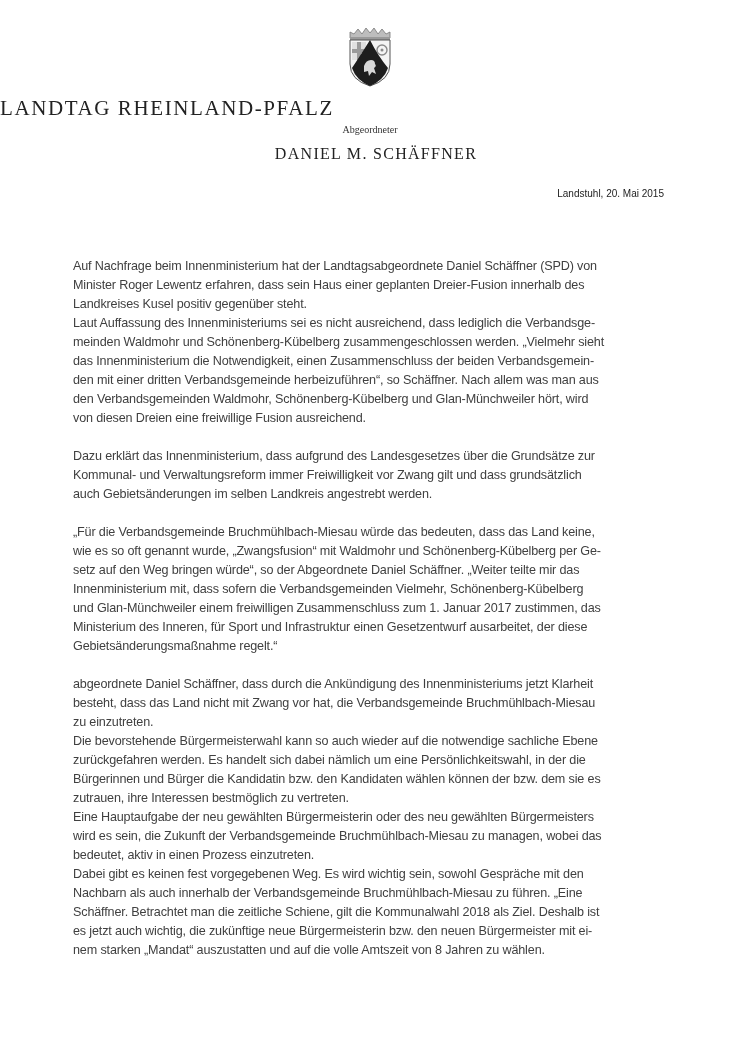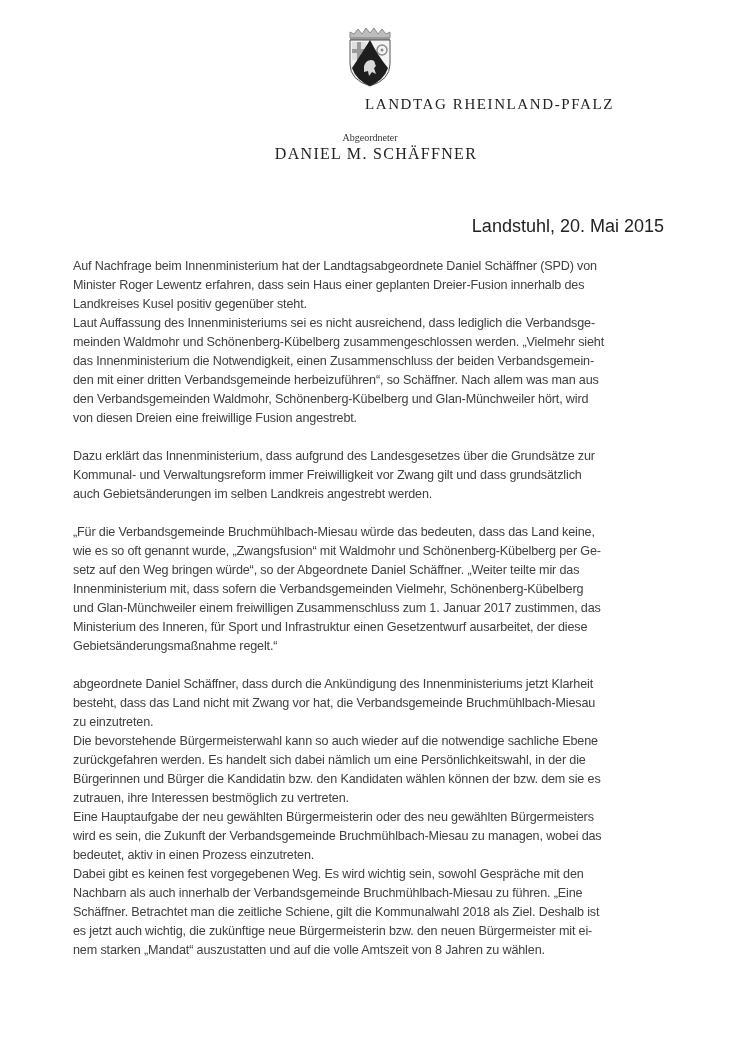--- a/index.html
+++ b/index.html
@@ -1,25 +1,25 @@
 <!DOCTYPE html>
 <html><head>
 <meta charset="utf-8">
 <style>
   html, body { margin: 0; padding: 0; background: #ffffff; }
   body { width: 740px; height: 1047px; position: relative; overflow: hidden; color: #1a1a1a; }
   .crest { position: absolute; left: 346px; top: 26px; width: 48px; height: 62px; }
-  .title { position: absolute; left: 0; width: 614px; top: 96px; text-align: right;
-           font-family: "Liberation Serif", "DejaVu Serif", serif; font-size: 15px; letter-spacing: 1.6px; color: #222; }
-  .role { position: absolute; left: 0; width: 740px; top: 132px; text-align: center;
+  .title { position: absolute; left: 0; width: 614px; top: 96px; text-align: left;
+           font-family: "Liberation Serif", "DejaVu Serif", serif; font-size: 21px; letter-spacing: 1.6px; color: #222; }
+  .role { position: absolute; left: 0; width: 740px; top: 124px; text-align: center;
           font-family: "Liberation Serif", serif; font-size: 10px; color: #333; }
   .name { position: absolute; left: 6px; width: 740px; top: 145px; text-align: center;
           font-family: "Liberation Serif", serif; font-size: 16px; letter-spacing: 1.3px; color: #222; }
   .date { position: absolute; right: 76px; top: 188px; font-family: "Liberation Sans", sans-serif;
-          font-size: 18px; color: #222; margin-top: 28px; }
+          font-size: 10px; color: #222; }
   .body { position: absolute; left: 73px; top: 257px; width: 600px;
           font-family: "Liberation Sans", "DejaVu Sans", sans-serif; font-size: 12.6px; line-height: 19px;
           color: #404040; letter-spacing: -0.15px; }
   .line { white-space: nowrap; height: 19px; }
   .gap { height: 19px; }
 </style>
 </head>
 <body>
 
 <svg class="crest" viewBox="0 0 48 62" xmlns="http://www.w3.org/2000/svg">
@@ -50,21 +50,21 @@
 <div class="body" id="body">
     <div>
       <div class="line">Auf Nachfrage beim Innenministerium hat der Landtagsabgeordnete Daniel Schäffner (SPD) von</div>
       <div class="line">Minister Roger Lewentz erfahren, dass sein Haus einer geplanten Dreier-Fusion innerhalb des</div>
       <div class="line">Landkreises Kusel positiv gegenüber steht.</div>
       <div class="line">Laut Auffassung des Innenministeriums sei es nicht ausreichend, dass lediglich die Verbandsge-</div>
       <div class="line">meinden Waldmohr und Schönenberg-Kübelberg zusammengeschlossen werden. „Vielmehr sieht</div>
       <div class="line">das Innenministerium die Notwendigkeit, einen Zusammenschluss der beiden Verbandsgemein-</div>
       <div class="line">den mit einer dritten Verbandsgemeinde herbeizuführen“, so Schäffner. Nach allem was man aus</div>
       <div class="line">den Verbandsgemeinden Waldmohr, Schönenberg-Kübelberg und Glan-Münchweiler hört, wird</div>
-      <div class="line">von diesen Dreien eine freiwillige Fusion angestrebt.</div>
+      <div class="line">von diesen Dreien eine freiwillige Fusion ausreichend.</div>
     </div>
     <div class="gap"></div>
     <div>
       <div class="line">Dazu erklärt das Innenministerium, dass aufgrund des Landesgesetzes über die Grundsätze zur</div>
       <div class="line">Kommunal- und Verwaltungsreform immer Freiwilligkeit vor Zwang gilt und dass grundsätzlich</div>
       <div class="line">auch Gebietsänderungen im selben Landkreis angestrebt werden.</div>
     </div>
     <div class="gap"></div>
     <div>
       <div class="line">„Für die Verbandsgemeinde Bruchmühlbach-Miesau würde das bedeuten, dass das Land keine,</div>

